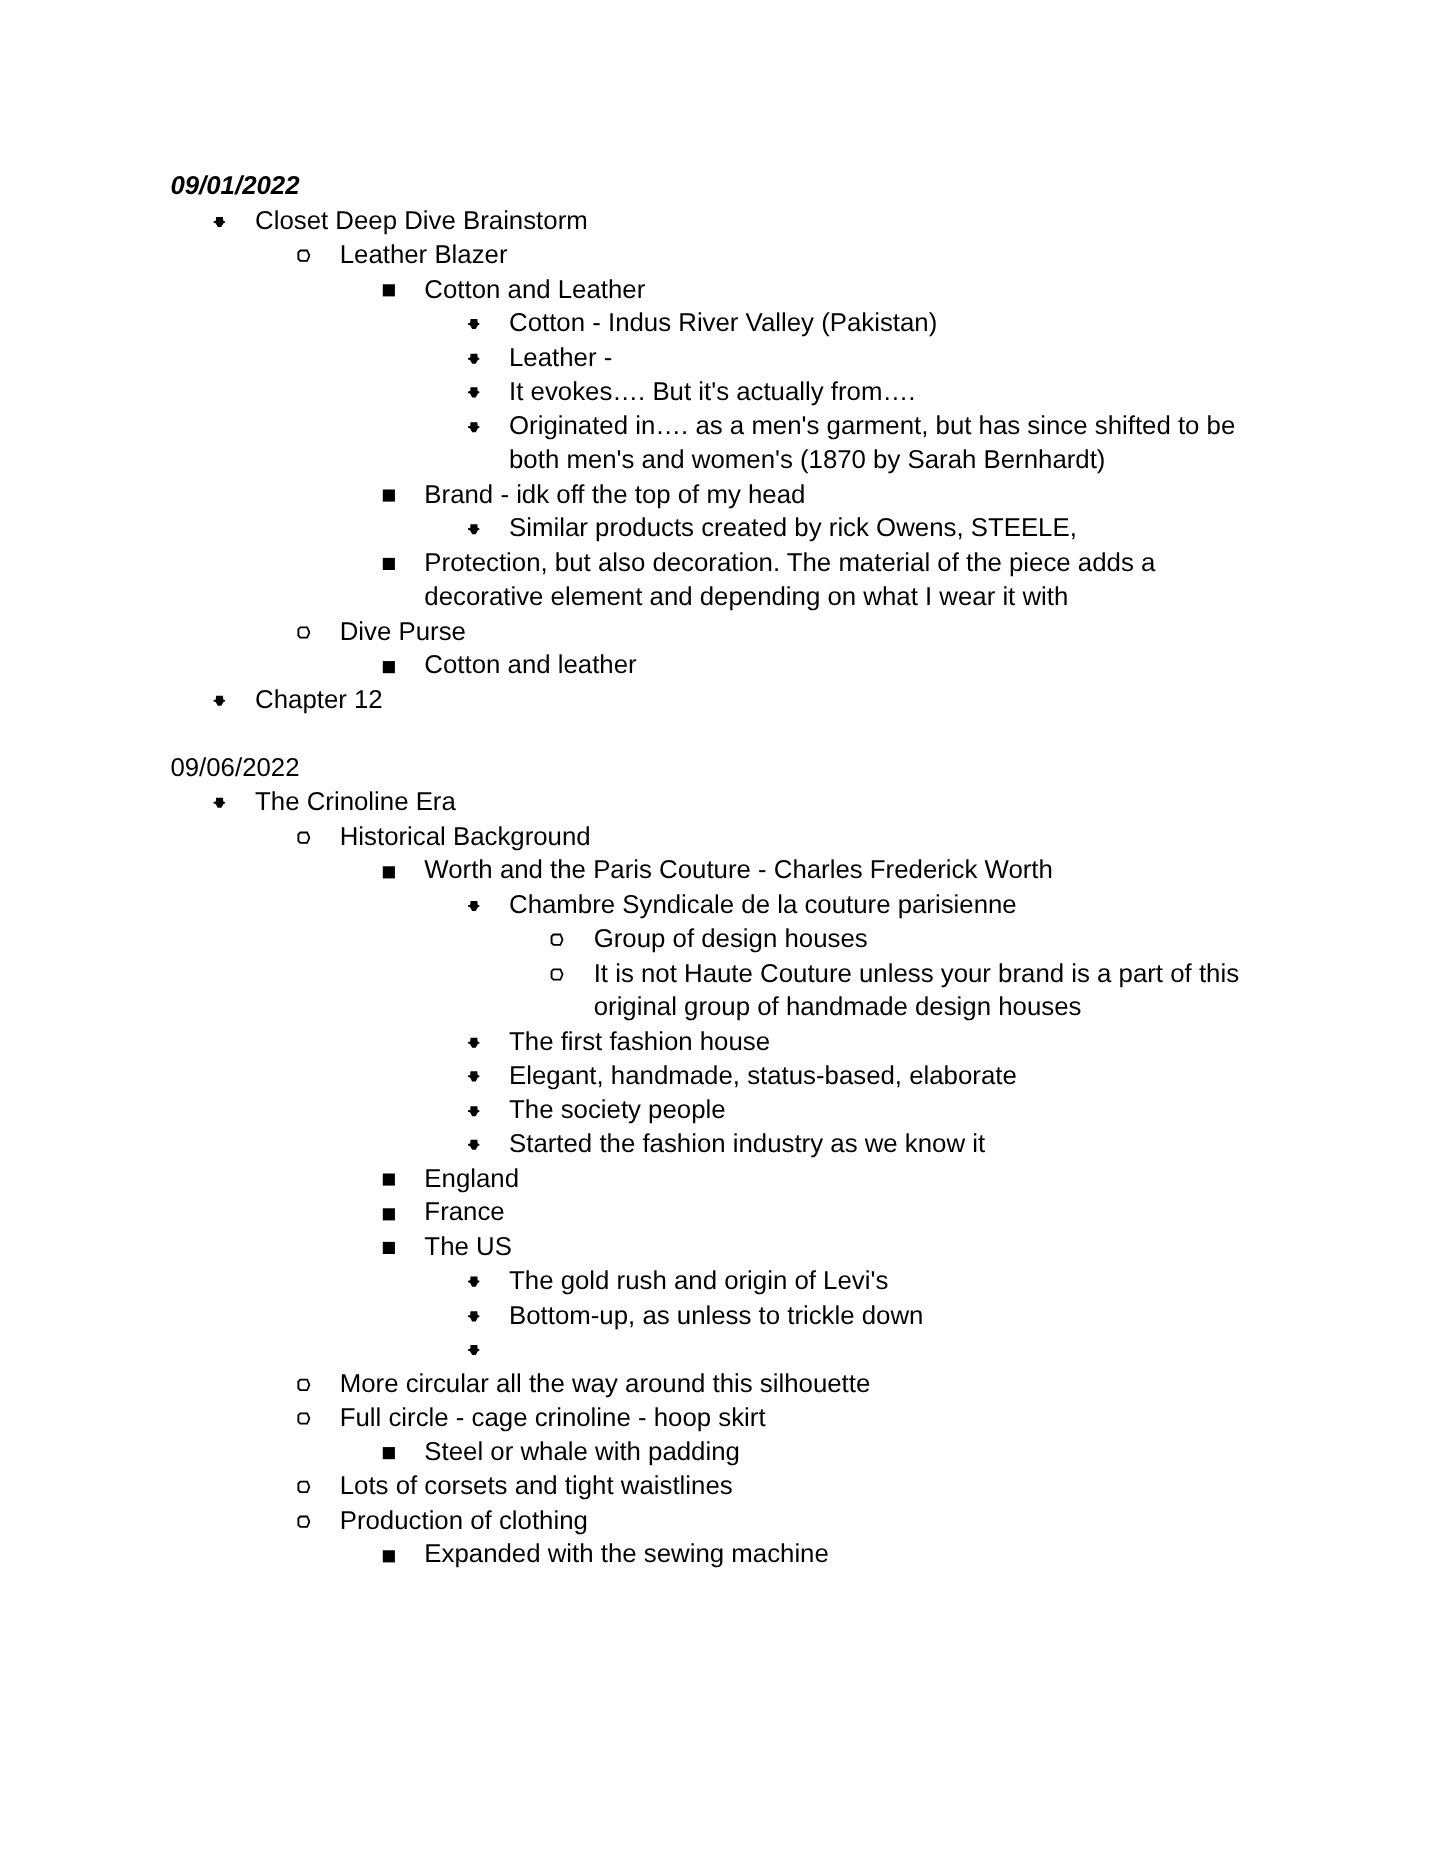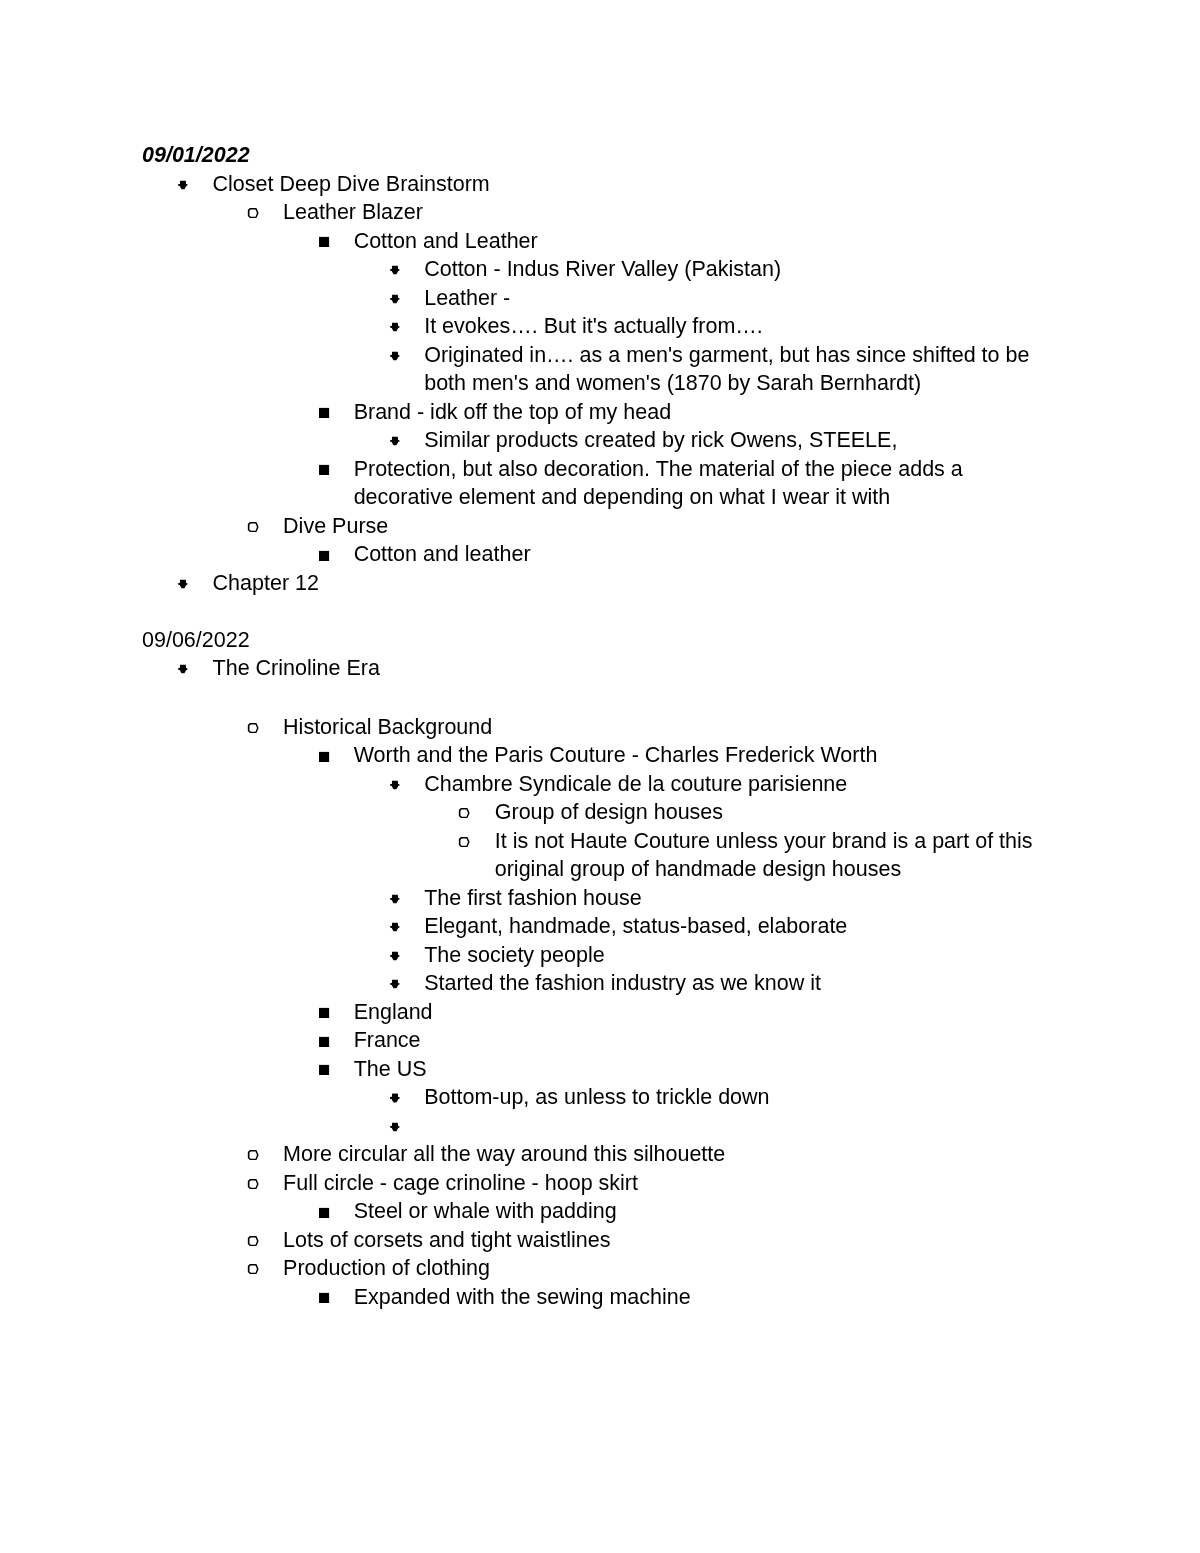--- a/index.html
+++ b/index.html
@@ -132,21 +132,21 @@
         <span class="txt">09/06/2022</span>
       </div>
       <div class="row" style="padding-left: 70.55px;">
         <span class="bullet b-disc" style="left: 35.15px; top: 9.4px;">
           <svg width="12" height="12" viewBox="0 0 12 12">
             <path d="M3.1 1.8 H8.8 L9.05 4.9 L10.45 5.3 L10.45 6.6 L9.2 6.95 L7.45 10.2 H4.45 L2.7 6.95 L1.0 6.6 L1.0 5.3 L2.85 4.9 Z" fill="#000"></path>
           </svg>
         </span>
         <span class="txt">The Crinoline Era</span>
       </div>
-      <div class="row" style="padding-left: 141.1px; margin-top: 30px;">
+      <div class="row" style="padding-left: 141.1px;">
         <span class="bullet b-circle" style="left: 104.6px; top: 9.3px;">
           <svg width="12" height="12" viewBox="0 0 12 12">
             <path d="M2.9 1.0 H9.4 L11.45 5.5 V6.6 L9.4 11.1 H2.9 L0.85 9.0 V3.1 Z M3.6 2.5 L2.45 3.65 V8.5 L3.7 9.65 H8.5 L10.0 6.05 L8.5 2.5 Z" fill="#000" fill-rule="evenodd"></path>
           </svg>
         </span>
         <span class="txt">Historical Background</span>
       </div>
       <div class="row" style="padding-left: 211.65px;">
         <span class="bullet b-square" style="left: 176.45px; top: 9.6px;">
           <svg width="12" height="12" viewBox="0 0 12 12">
@@ -234,20 +234,21 @@
           </svg>
         </span>
         <span class="txt">The US</span>
       </div>
       <div class="row" style="padding-left: 282.2px;">
         <span class="bullet b-disc" style="left: 246.8px; top: 9.4px;">
           <svg width="12" height="12" viewBox="0 0 12 12">
             <path d="M3.1 1.8 H8.8 L9.05 4.9 L10.45 5.3 L10.45 6.6 L9.2 6.95 L7.45 10.2 H4.45 L2.7 6.95 L1.0 6.6 L1.0 5.3 L2.85 4.9 Z" fill="#000"></path>
           </svg>
         </span>
+        <span class="txt">The gold rush and origin of Levi's</span>
       </div>
       <div class="row" style="padding-left: 282.2px;">
         <span class="bullet b-disc" style="left: 246.8px; top: 9.4px;">
           <svg width="12" height="12" viewBox="0 0 12 12">
             <path d="M3.1 1.8 H8.8 L9.05 4.9 L10.45 5.3 L10.45 6.6 L9.2 6.95 L7.45 10.2 H4.45 L2.7 6.95 L1.0 6.6 L1.0 5.3 L2.85 4.9 Z" fill="#000"></path>
           </svg>
         </span>
         <span class="txt">Bottom-up, as unless to trickle down</span>
       </div>
       <div class="row" style="padding-left: 282.2px;"><span class="bullet b-disc" style="left: 246.8px; top: 9.4px;">

